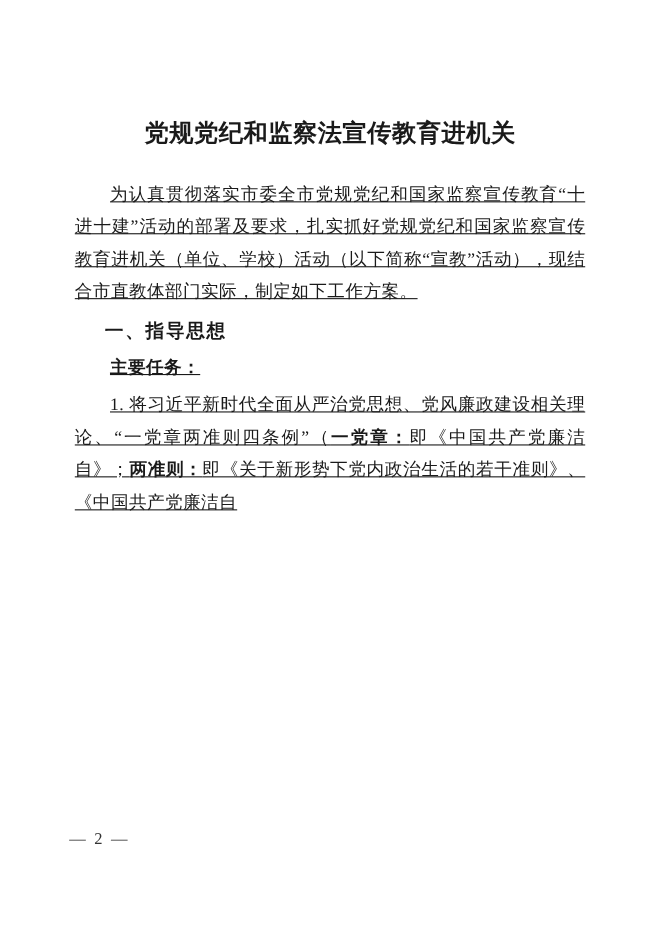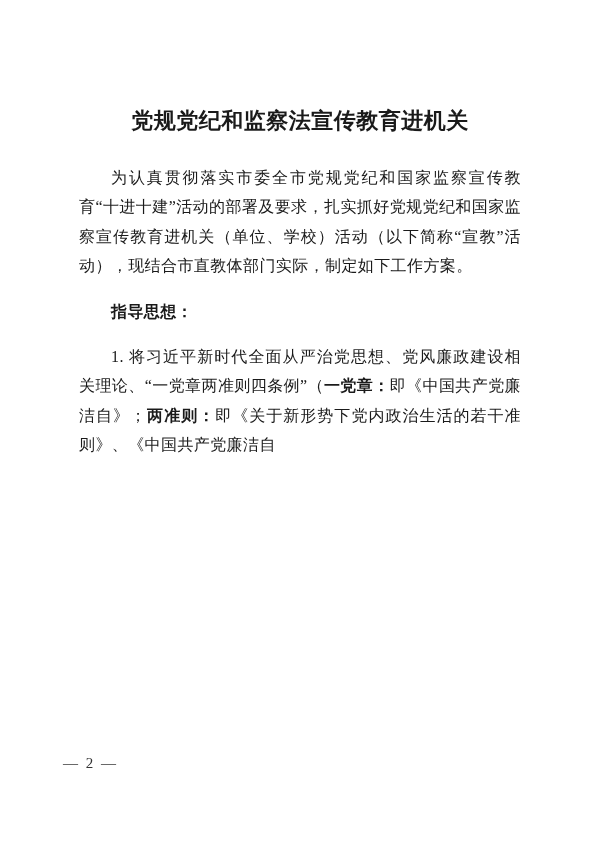--- a/index.html
+++ b/index.html
@@ -21,26 +21,27 @@
     text-align: center;
     font-size: 22px;
     font-weight: 700;
     line-height: 33px;
     letter-spacing: 0.5px;
   }
   .content {
     margin: 26px 63px 0 63px;
   }
   .para {
-    margin: 16px;
+    margin: 5px;
     font-size: 16px;
     line-height: 29.4px;
     text-align: justify;
     text-indent: 2em;
     letter-spacing: 0.4px;
+    text-decoration: underline;
   }
   .hei {
     margin: 0;
     font-family: "Liberation Sans", "DejaVu Sans", sans-serif;
     font-size: 17px;
     font-weight: 700;
     line-height: 29.4px;
     text-indent: 1.9em;
     letter-spacing: 1.5px;
   }
@@ -65,21 +66,22 @@
 
 <div class="page">
 
   <header class="doc-title">
     <div>党规党纪和监察法宣传教育进机关</div>
   </header>
 
   <main class="content">
     <p class="para">为认真贯彻落实市委全市党规党纪和国家监察宣传教育“十进十建”活动的部署及要求，扎实抓好党规党纪和国家监察宣传教育进机关（单位、学校）活动（以下简称“宣教”活动），现结合市直教体部门实际，制定如下工作方案。</p>
 
+    <h2 class="hei">一、指导思想</h2>
 
-    <p class="para kai">指导思想：</p>
+    <p class="para kai">主要任务：</p>
 
     <p class="para"><span>1. 将习近平新时代全面从严治党思想、党风廉政建设相关理论、“一党章两准则四条例”（</span><span class="bold">一党章：</span><span>即《中国共产党廉洁自》；</span><span class="bold">两准则：</span><span>即《关于新形势下党内政治生活的若干准则》、《中国共产党廉洁自</span></p>
   </main>
 
   <footer class="page-footer">— 2 —</footer>
 
 </div>
 
 </body></html>

